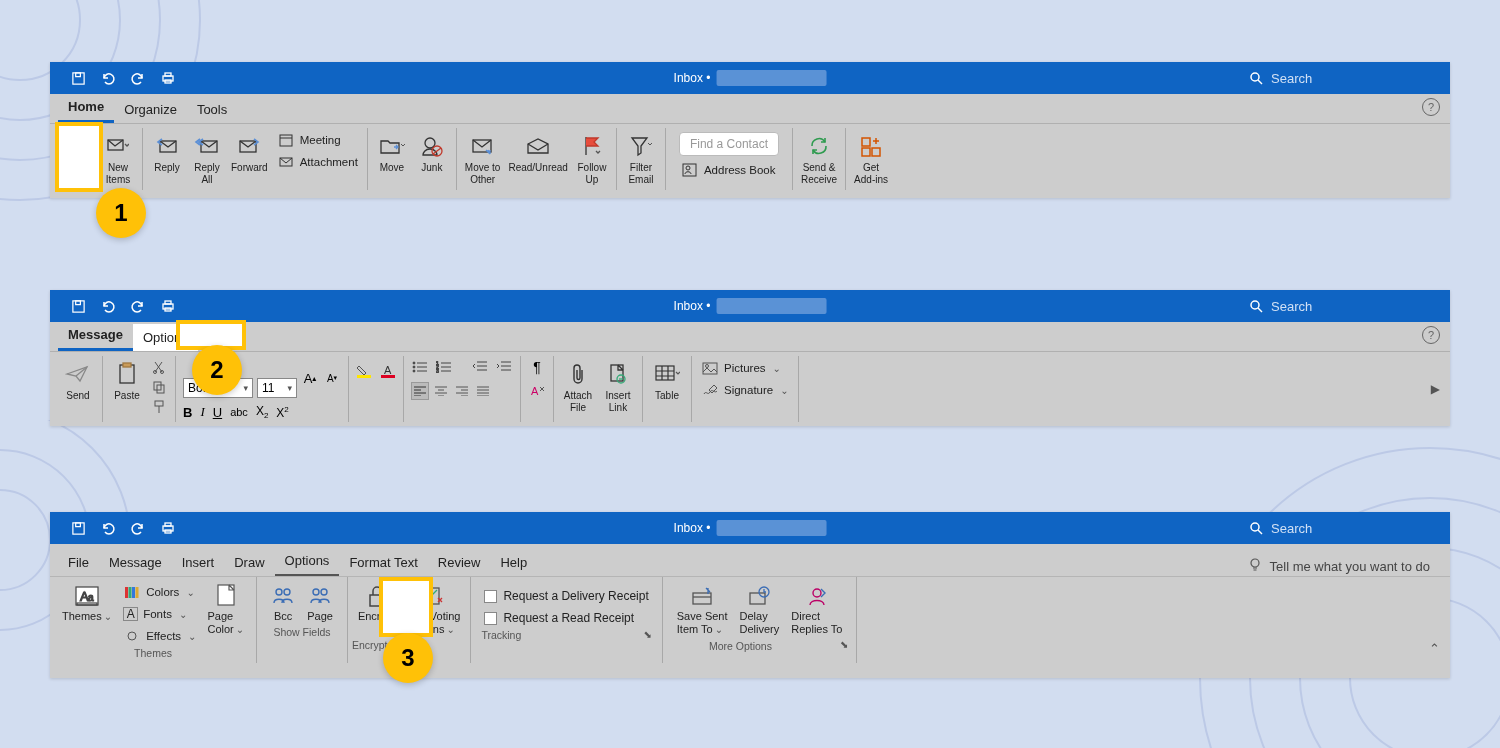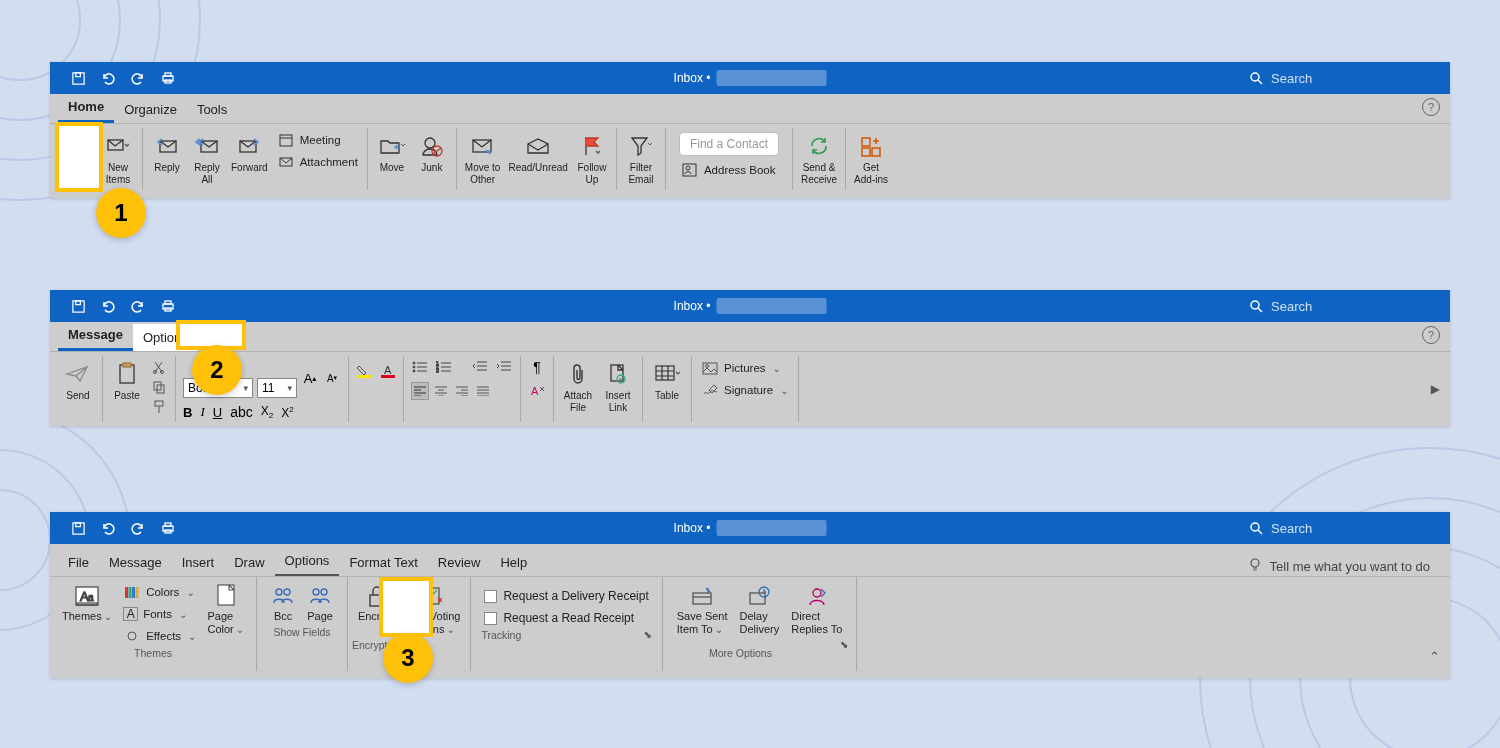--- a/index.html
+++ b/index.html
@@ -413,21 +413,21 @@
         <div class="sel" style="width:40px">
               <span>11</span>
             </div>
         <span class="tiny-ic" style="font-size:13px">A<sup style="font-size:8px">▴</sup></span>
         <span class="tiny-ic" style="font-size:10px">A<sup style="font-size:7px">▾</sup></span>
       </div>
       <div style="display:flex;gap:8px;align-items:center">
         <span style="font-weight:bold;font-size:13px">B</span>
         <span style="font-style:italic;font-size:13px;font-family:serif">I</span>
         <span style="text-decoration:underline;font-size:13px">U</span>
-        <span style="font-size:14px">abc</span>
+        <span style="font-size:11px">abc</span>
         <span style="font-size:12px">X<sub style="font-size:8px">2</sub></span>
         <span style="font-size:12px">X<sup style="font-size:8px">2</sup></span>
       </div>
     </div>
       </div>
     <div class="group">
         <div class="stack" style="gap:6px;padding:4px 2px">
       <div style="display:flex;gap:6px">
         <span class="tiny-ic">
               <svg width="16" height="14" viewBox="0 0 16 14">
@@ -799,21 +799,21 @@
                 <circle cx="12" cy="8" r="4"></circle>
                 <path d="M5 20 C5 14 19 14 19 20"></path>
                 <path d="M16 4 L20 8 L16 12" stroke="#3b6db5"></path>
               </svg>
             </span>
             <span style="white-space:pre-line">Direct
 Replies To</span>
           </div>
       </div>
       <div class="grplabel" style="display:flex;justify-content:space-between;width:100%;gap:30px">
-          <span style="margin:8px auto">More Options</span>
+          <span style="margin:1px auto">More Options</span>
           <span class="launcher">⬊</span>
         </div>
     </div>
     <div style="margin-left:auto;align-self:flex-end;padding:6px 10px"><span style="font-size:13px;color:#555">⌃</span></div>
   </div>
 </div>
 <div class="hl" style="top:577px; left:379px; width:54px; height:60px;"></div>
 <div class="callout" style="top:633px; left:383px;">3</div>
 
 </body></html>

